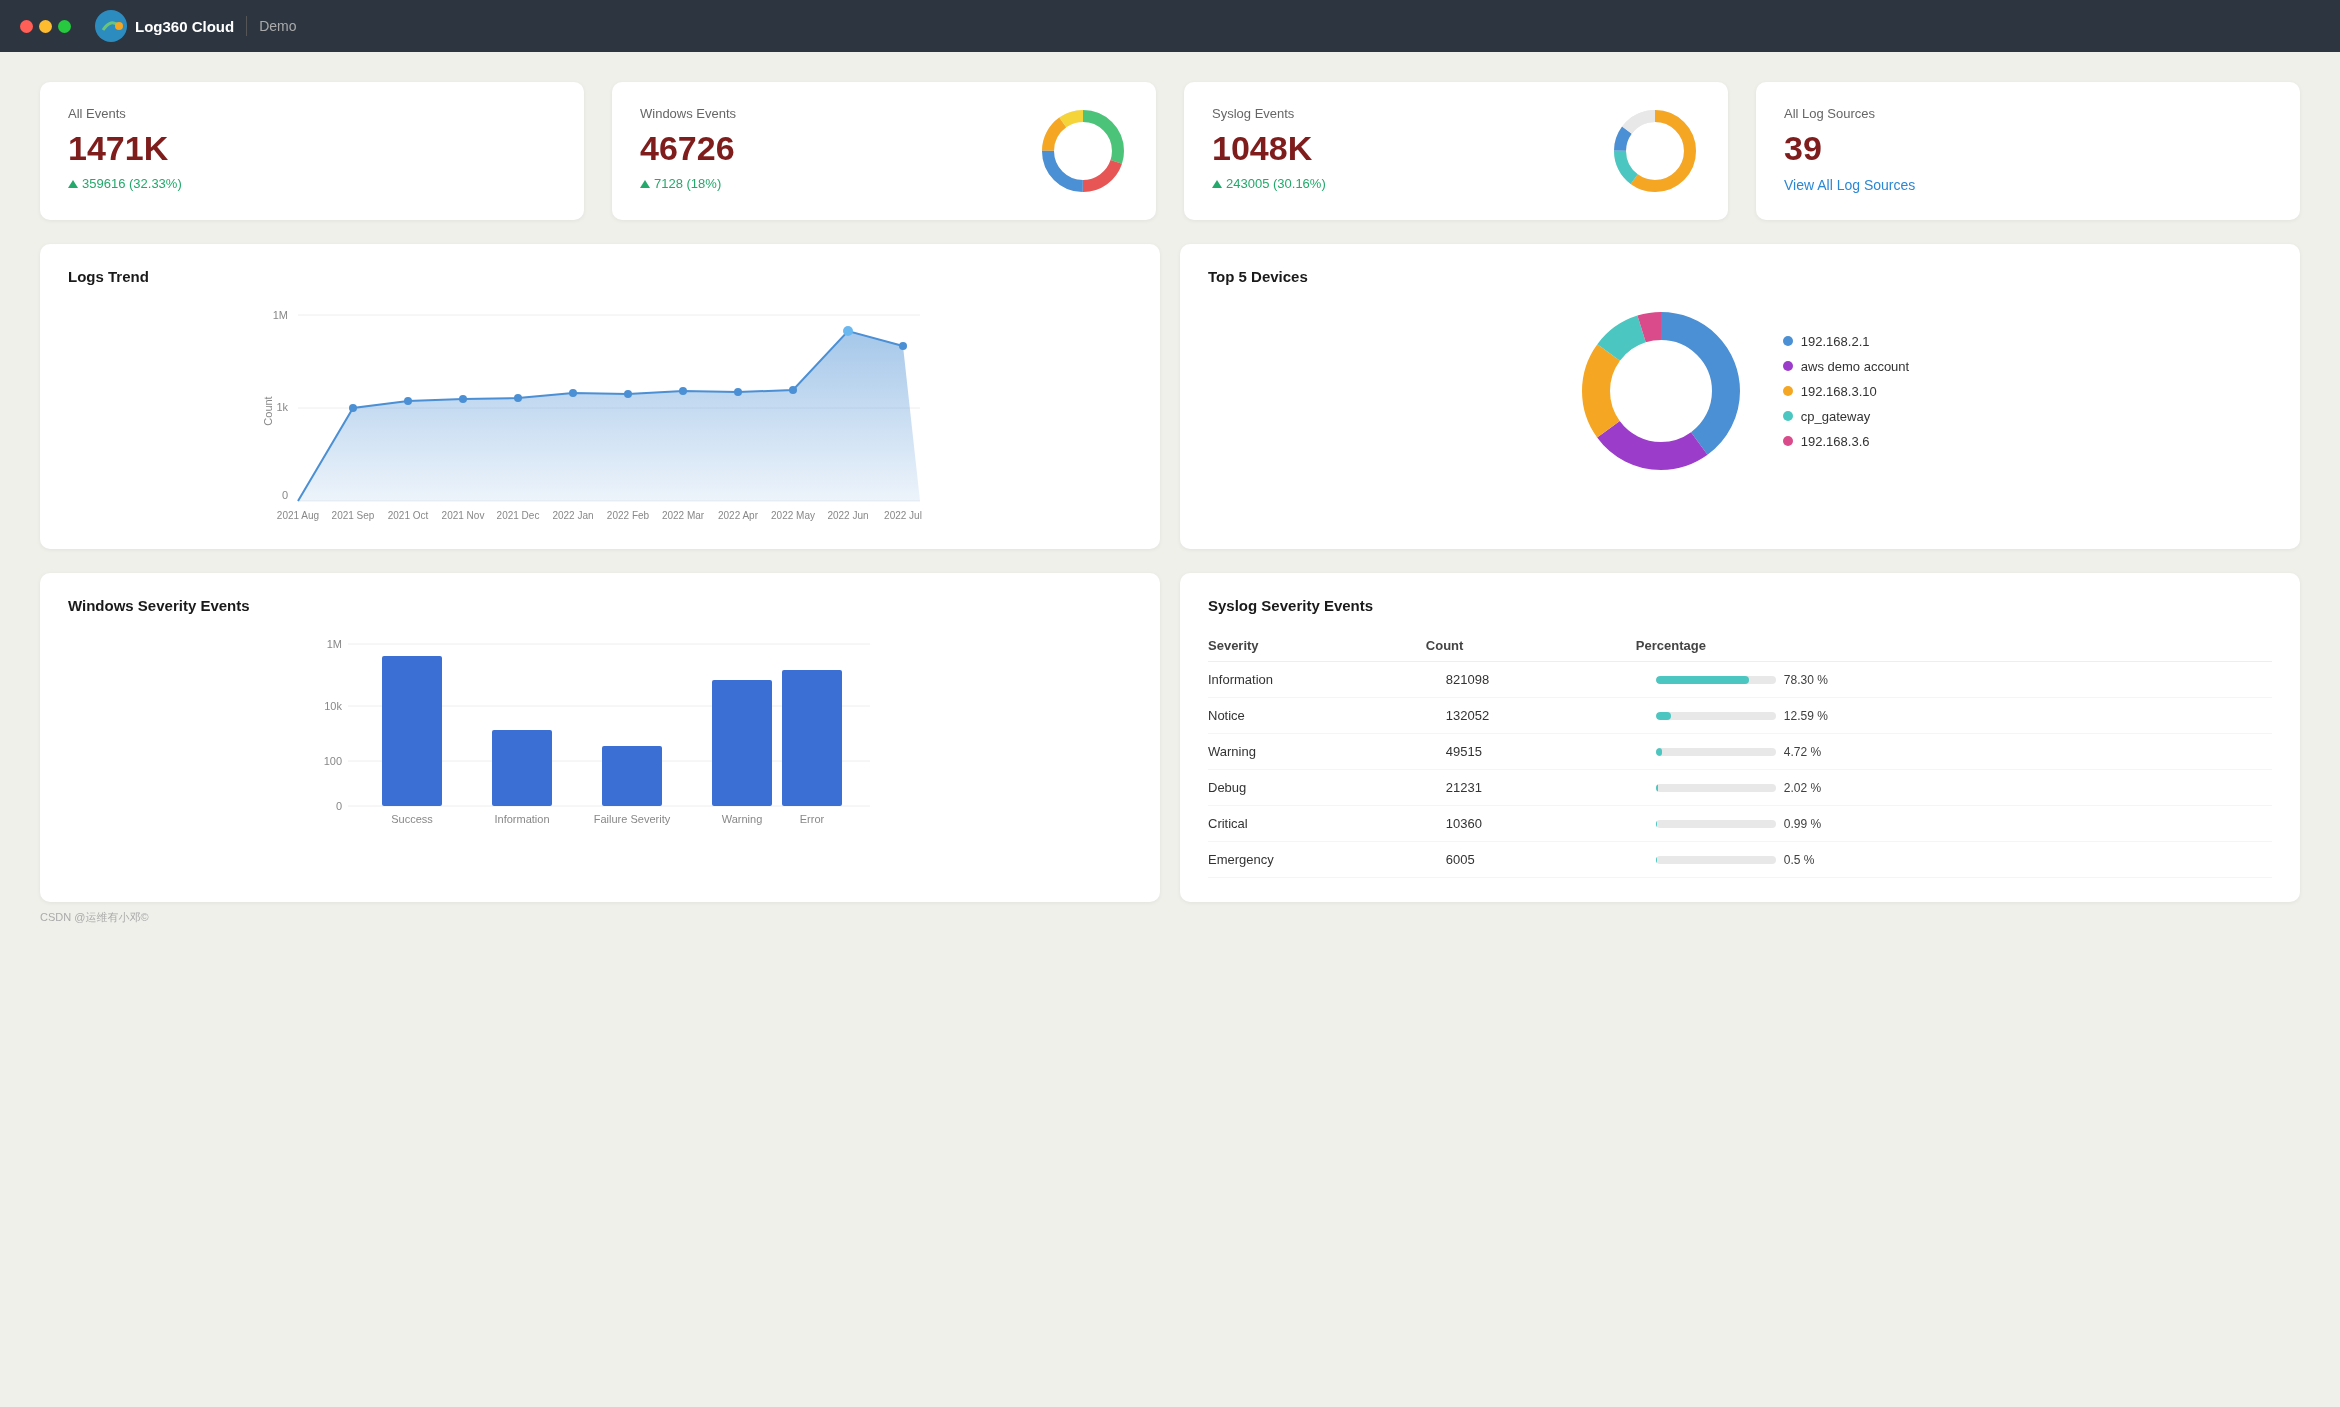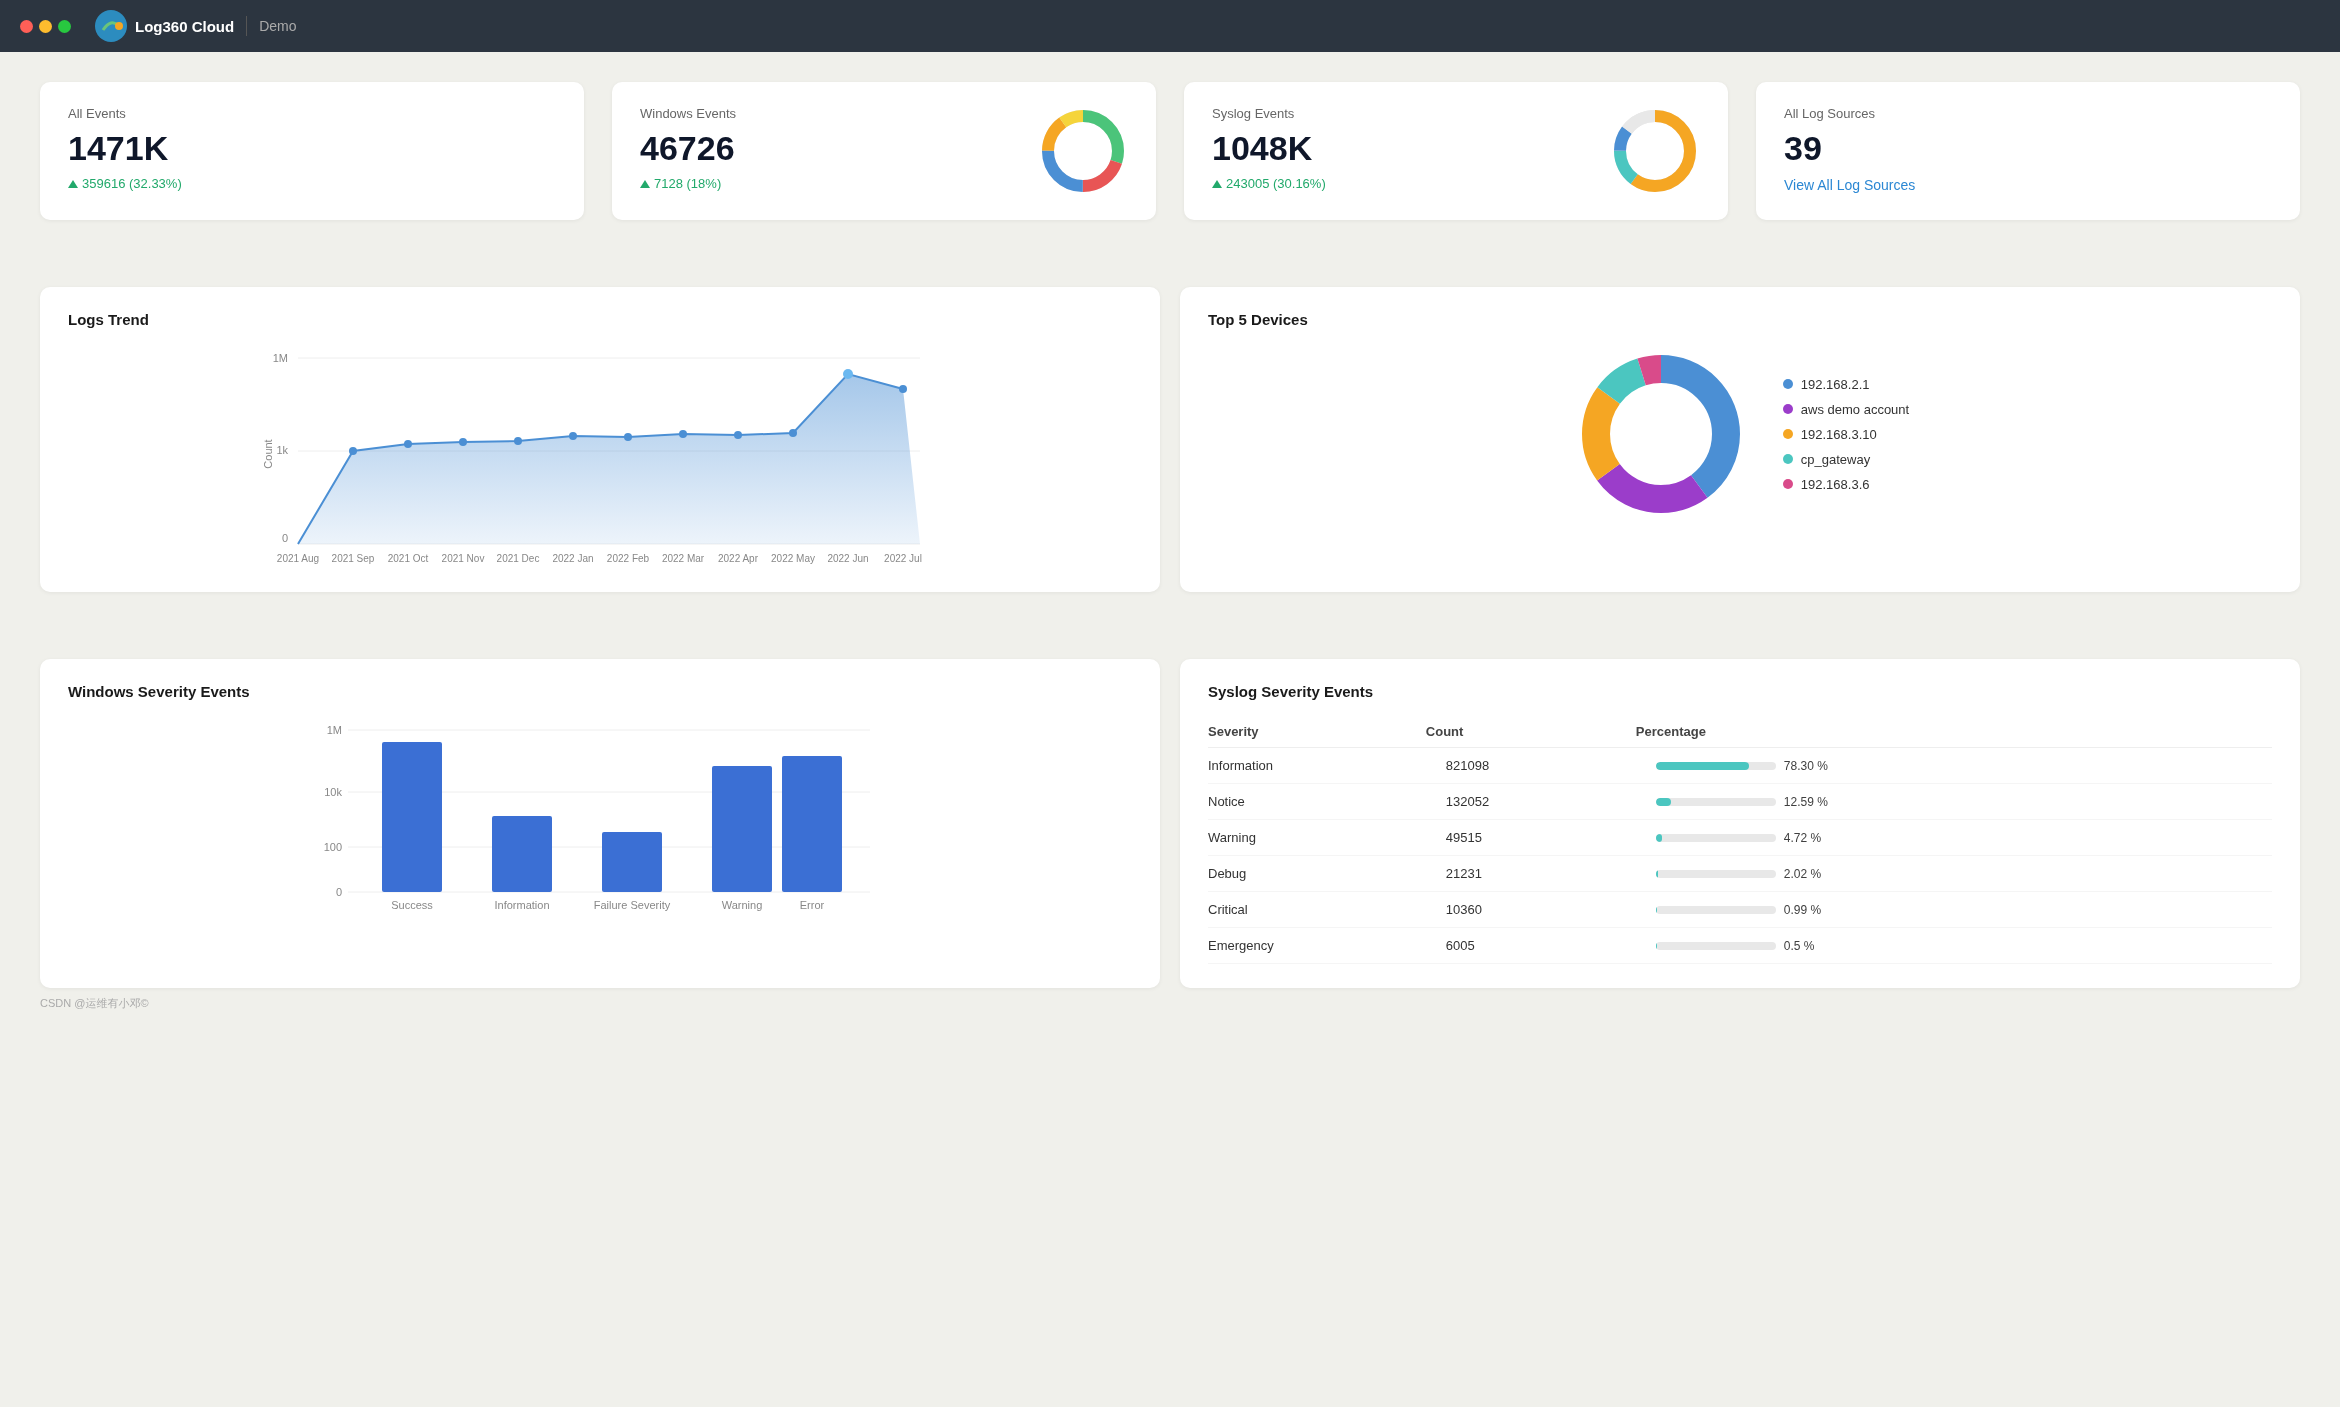--- a/index.html
+++ b/index.html
@@ -66,21 +66,21 @@
       box-shadow: 0 1px 4px rgba(0,0,0,0.06);
     }
     .stat-label {
       font-size: 13px;
       color: #666;
       margin-bottom: 8px;
     }
     .stat-value {
       font-size: 34px;
       font-weight: 700;
-      color: #0f172a;
+      color: #7f1d1d;
       margin-bottom: 8px;
     }
     .stat-change {
       font-size: 13px;
       color: #22a96b;
       display: flex;
       align-items: center;
       gap: 4px;
     }
     .stat-change .arrow-up {
@@ -109,21 +109,20 @@
       display: grid;
       grid-template-columns: 1fr 1fr;
       gap: 20px;
       margin-bottom: 24px;
     }
     .chart-card {
       background: #fff;
       border-radius: 10px;
       padding: 24px 28px;
       box-shadow: 0 1px 4px rgba(0,0,0,0.06);
-      margin-top: 43px;
     }
     .chart-title {
       font-size: 15px;
       font-weight: 700;
       color: #1a1a1a;
       margin-bottom: 16px;
     }
 
     
     .trend-chart-container {

